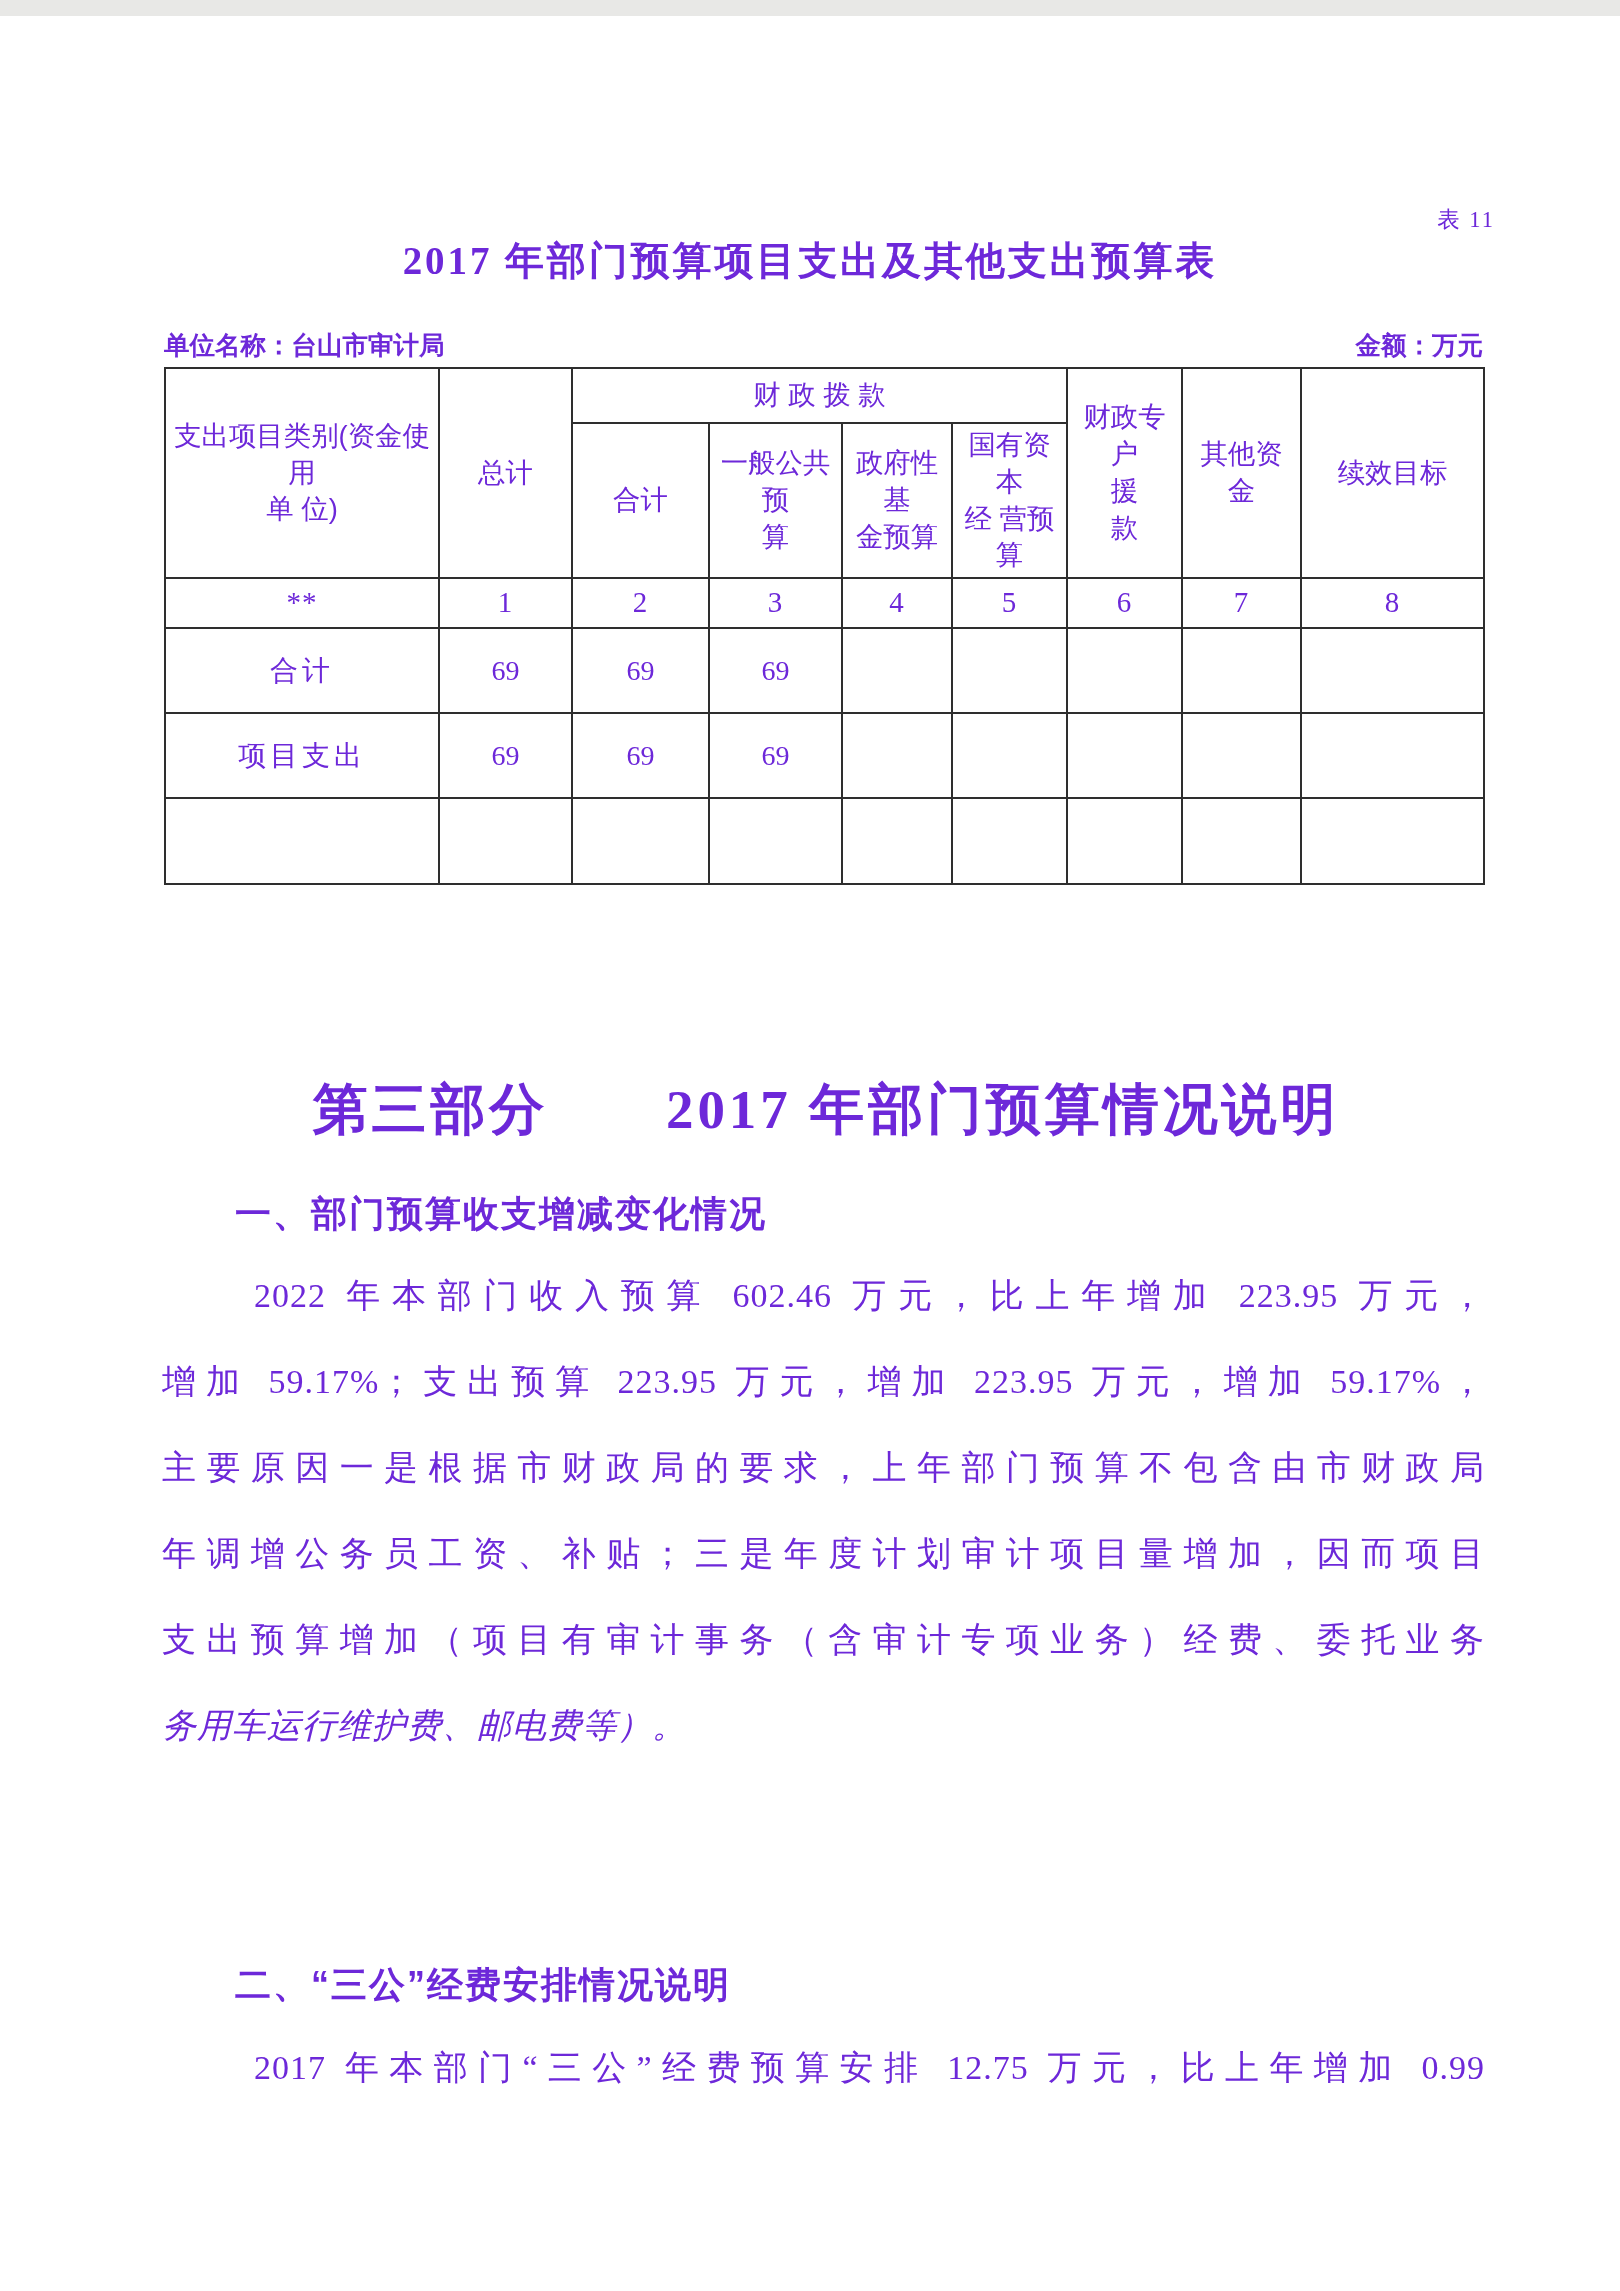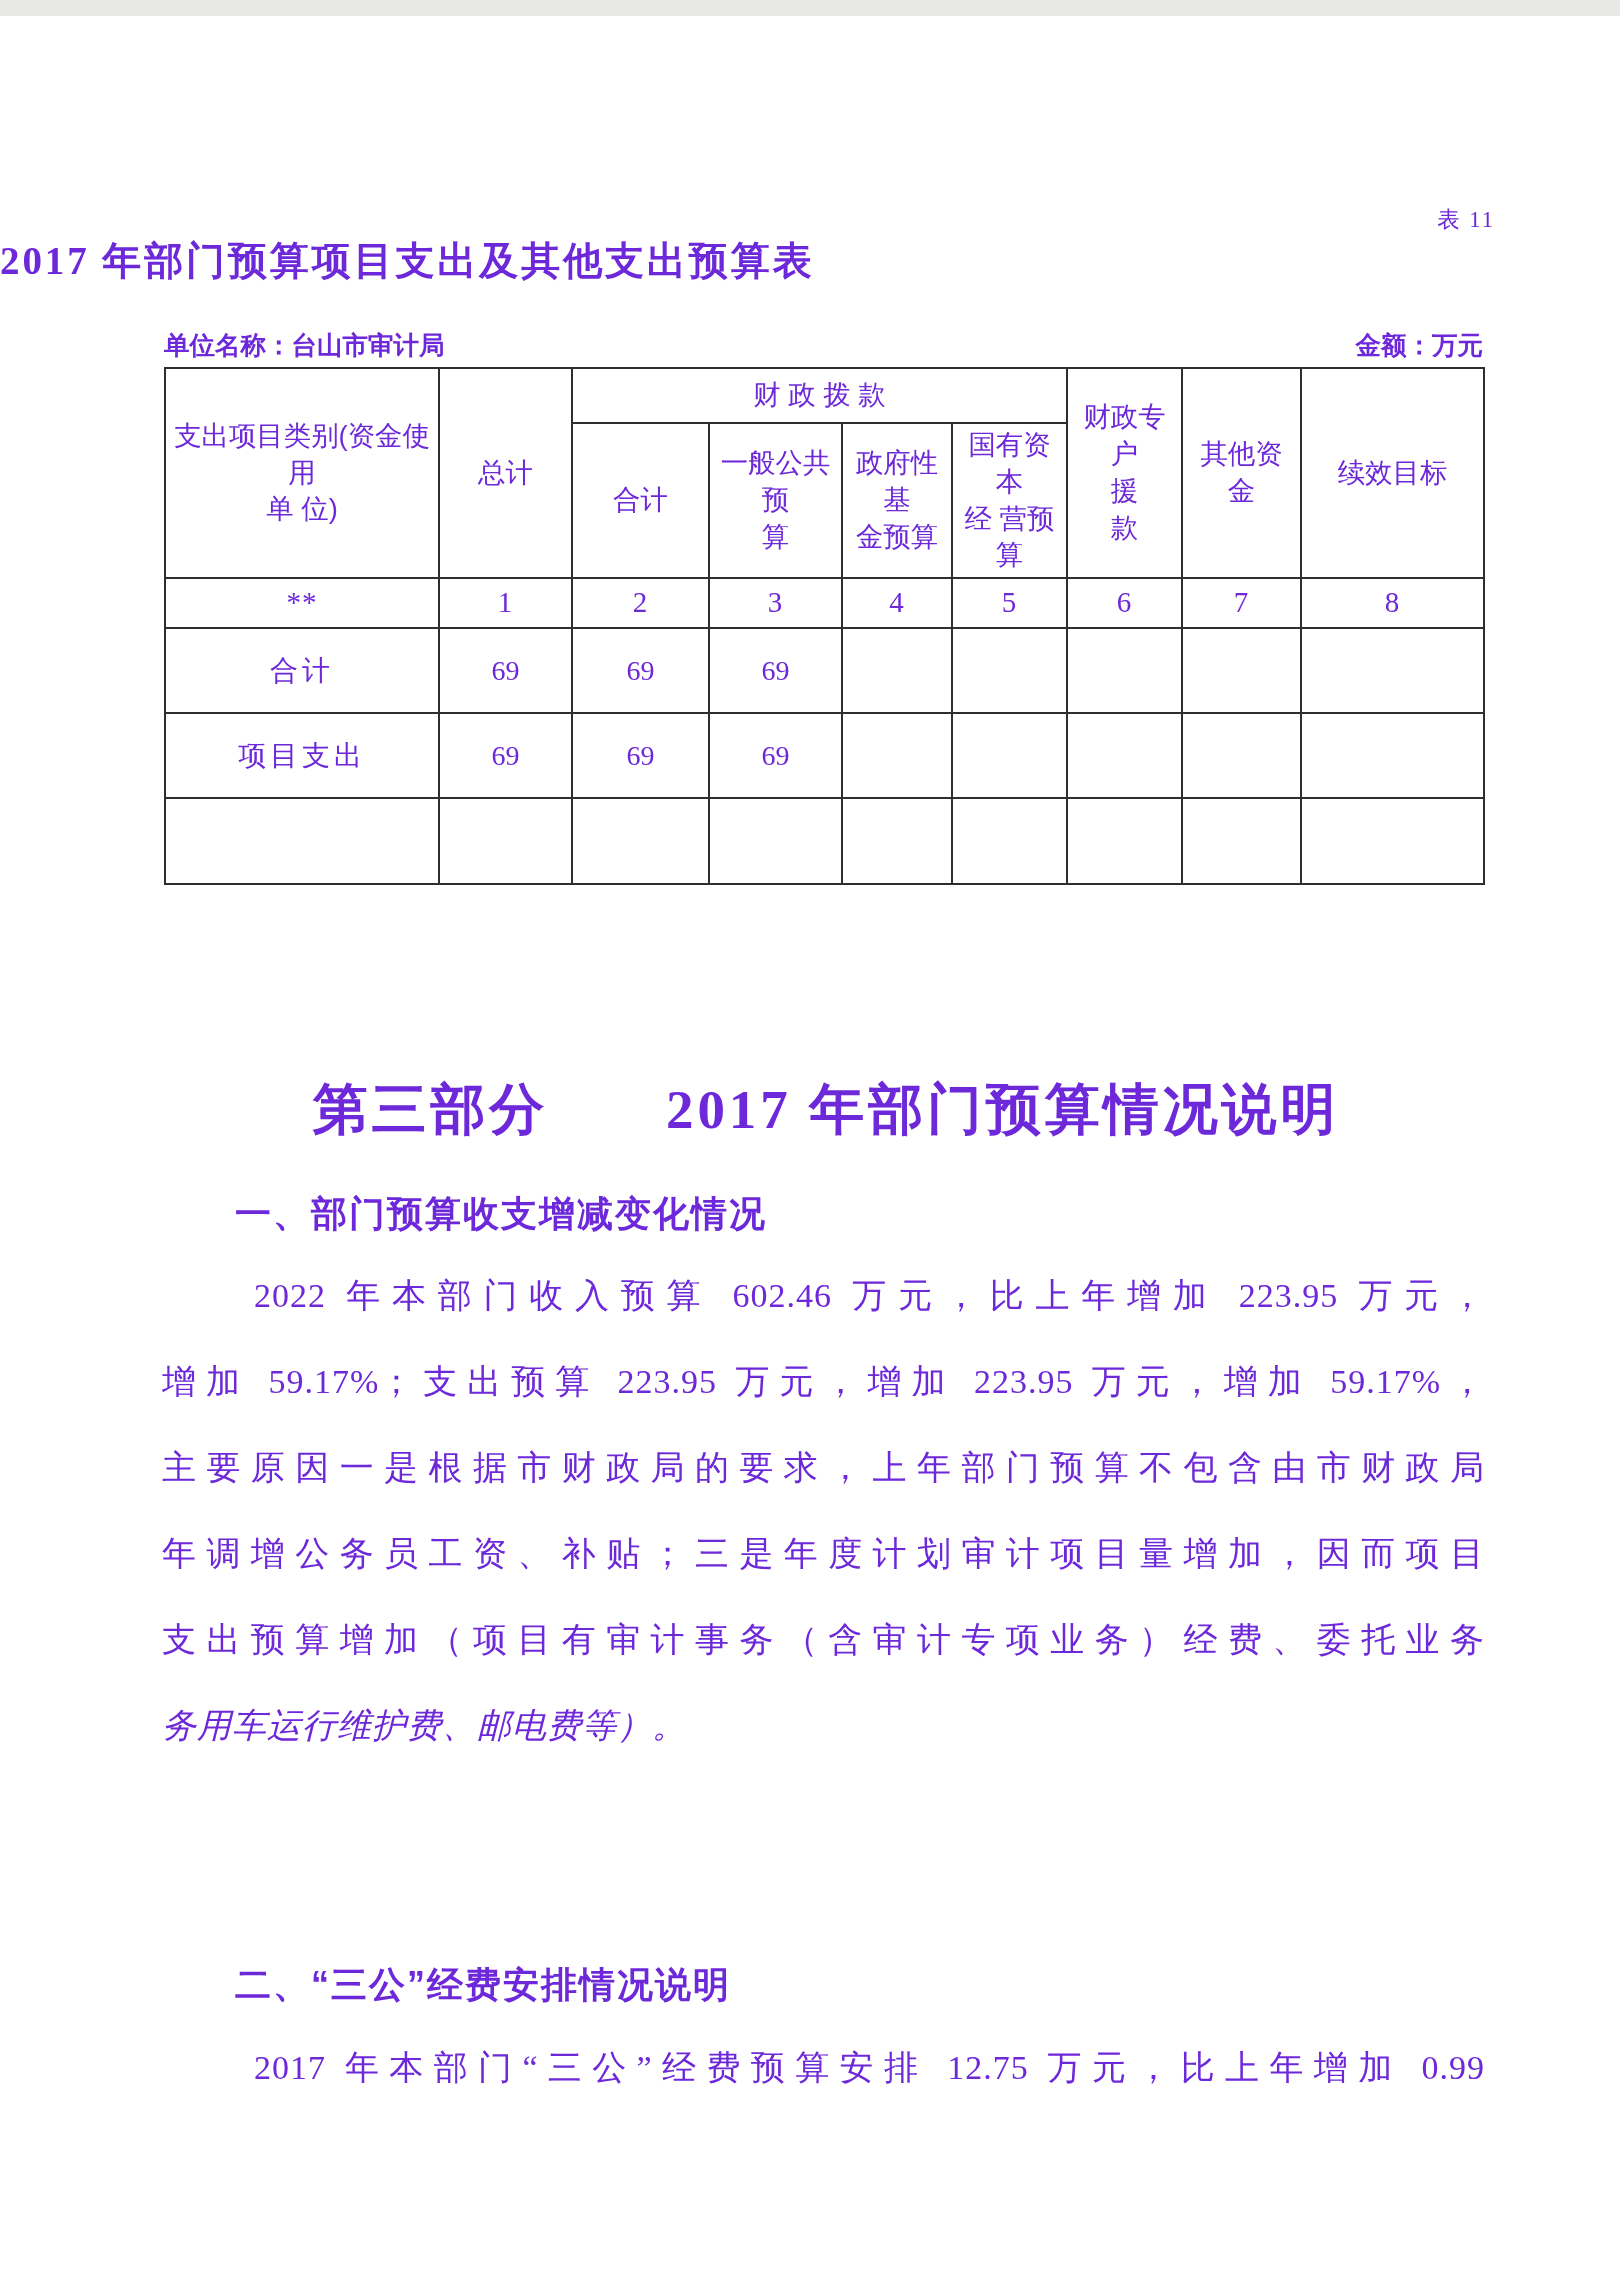--- a/index.html
+++ b/index.html
@@ -13,21 +13,21 @@
     overflow:hidden;
   }
   
   .table-no{
     position:absolute; top:188px; right:125px;
     font-size:22.5px; letter-spacing:2px;
   }
   
   .doc-title{
     position:absolute; top:218px; left:0; width:100%;
-    text-align:left;
+    text-align:center;
     font-size:39px; font-weight:bold; letter-spacing:2.9px;
     font-family:"Liberation Serif","DejaVu Serif",serif;
   }
   
   .meta-row{
     position:absolute; top:312px; left:164px; width:1319px;
     display:flex; justify-content:space-between; align-items:flex-end;
     font-family:"Liberation Sans","DejaVu Sans",sans-serif;
     font-size:25.5px; font-weight:bold;
   }

